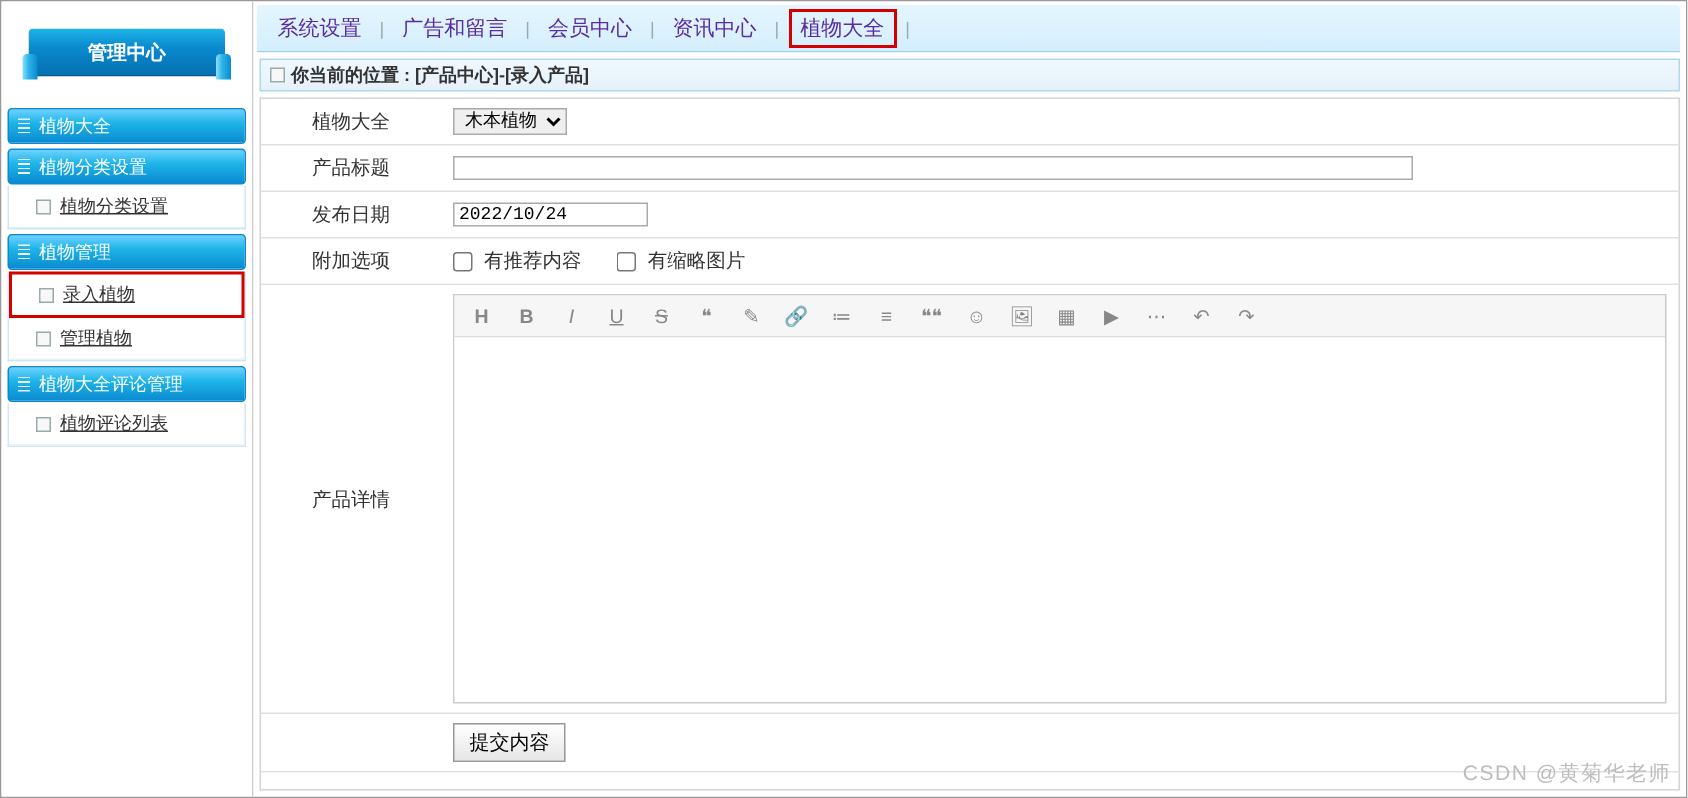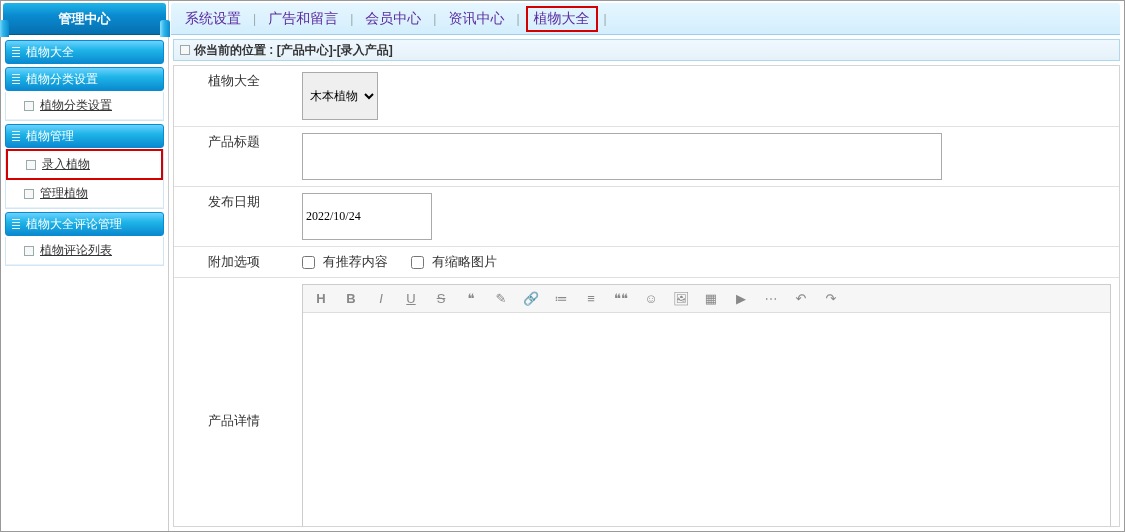--- a/index.html
+++ b/index.html
@@ -1,19 +1,19 @@
 <!DOCTYPE html>
 <html><head>
 <meta charset="utf-8">
 <style>
 * { margin:0; padding:0; box-sizing:border-box; }
 body { font-family: "Microsoft YaHei", Arial, sans-serif; font-size:12px; background:#fff; }
 .root { display:flex; width:1125px; height:532px; border:1px solid #999; position:relative; }
 .sidebar { width:168px; background:#fff; border-right:1px solid #ccc; display:flex; flex-direction:column; }
-.side-header { height:32px; background:linear-gradient(#1fb5e8,#0a8ad0 40%,#0670b0); color:#fff; font-size:13px; font-weight:bold; display:flex; align-items:center; justify-content:center; position:relative; border-bottom:1px solid #035a8c; border-radius:3px 3px 0 0; margin:2px; }
+.side-header { height:32px; background:linear-gradient(#1fb5e8,#0a8ad0 40%,#0670b0); color:#fff; font-size:13px; font-weight:bold; display:flex; align-items:center; justify-content:center; position:relative; border-bottom:1px solid #035a8c; border-radius:3px 3px 0 0; margin:18px; }
 .side-header .cap { position:absolute; top:17px; width:10px; height:17px; background:linear-gradient(90deg,#8fe0ff,#2fb5e8 40%,#0a8ad0); border-radius:3px 3px 0 0; }
 .side-header .cap.left { left:-4px; }
 .side-header .cap.right { right:-4px; }
 .side-group-title { height:24px; background:linear-gradient(#6cd2ff,#1fb5e8 40%,#0a8ad0); color:#fff; font-size:12px; display:flex; align-items:center; padding:0 6px; border-radius:3px; margin:3px 4px 0 4px; border:1px solid #0a8ad0; }
 .grip { display:inline-block; width:8px; height:10px; margin-right:6px; background:repeating-linear-gradient(#fff 0 1px, transparent 1px 3px); opacity:.9; }
 .side-items { margin:1px 4px 0 4px; border:1px solid #d0e6f4; border-top:none; }
 .side-item { padding:5px 4px 5px 18px; color:#333; border-bottom:1px solid #e8f2f9; display:flex; align-items:center; gap:4px; cursor:pointer; }
 .side-item a { color:#333; text-decoration:underline; }
 .side-item .doc-ico { display:inline-block; width:10px; height:10px; border:1px solid #9aa; background:#f8f8f8; margin-right:2px; }
 .side-item.selected { border:2px solid #d40000; }
@@ -21,21 +21,21 @@
 .topbar { height:32px; background:linear-gradient(#e5f6ff,#d4eefd); display:flex; align-items:center; padding:0 8px; border-bottom:1px solid #9ecfe8; margin:2px 4px 0 2px; border-radius:3px 3px 0 0; gap:6px; }
 .topbar .tab { color:#5a2ca0; font-size:14px; padding:2px 6px; text-decoration:none; cursor:pointer; }
 .topbar .sep { color:#9aa; }
 .topbar .tab.active { border:2px solid #d40000; }
 .crumb-bar { height:22px; background:linear-gradient(#f0f8ff,#e5f1f9); border:1px solid #b0d7ea; display:flex; align-items:center; padding:0 6px; margin:4px 4px 0 4px; color:#333;font-weight:bold; }
 .crumb-bar .doc-ico { display:inline-block; width:10px; height:10px; border:1px solid #9aa; background:#f8f8f8; margin-right:4px; }
 .content { flex:1; margin:4px; border:1px solid #d4d4d4; overflow:hidden; }
 table.form { width:100%; border-collapse:collapse; }
 table.form td { padding:6px 8px; border-bottom:1px solid #e0e0e0; font-size:13px; color:#333; vertical-align:top; }
 table.form td.lbl { width:120px; text-align:center; color:#333; }
-select, input[type=text], textarea { border:1px solid #aaa; padding:15px 3px; font-family:Liberation Serif, serif; font-size:12px; }
+select, input[type=text], textarea { border:1px solid #aaa; padding:0 3px; font-family:Liberation Mono, monospace; font-size:12px; }
 .date-input { width:130px; font-family:monospace; }
 .title-input { width:640px; }
 .chk { vertical-align:middle; }
 .chk-label { margin-right:20px; margin-left:4px; }
 .editor { border:1px solid #ccc; }
 .editor-toolbar { height:28px; background:#f6f6f6; border-bottom:1px solid #ddd; display:flex; align-items:center; gap:14px; padding:0 10px; color:#888; }
 .editor-toolbar span { width:16px; text-align:center; cursor:pointer; font-family:Arial,sans-serif; }
 .editor-area { width:100%; height:240px; border:none; resize:none; outline:none; padding:4px; font-family:inherit; }
 .submit-btn { border:1px solid #999; background:linear-gradient(#fff,#e6e6e6); padding:3px 10px; cursor:pointer;text-align:center; }
 .watermark { position:absolute; right:10px; bottom:6px; color:#bdbdbd; font-size:14px; letter-spacing:1px; }
@@ -173,13 +173,14 @@
         </tr>
         <tr>
           <td class="lbl"></td>
           <td><button class="submit-btn">提交内容</button></td>
         </tr>
       </tbody>
         </table>
     </div>
   </div>
 
+  <div class="watermark">CSDN @黄菊华老师</div>
 </div>
 
 </body></html>

